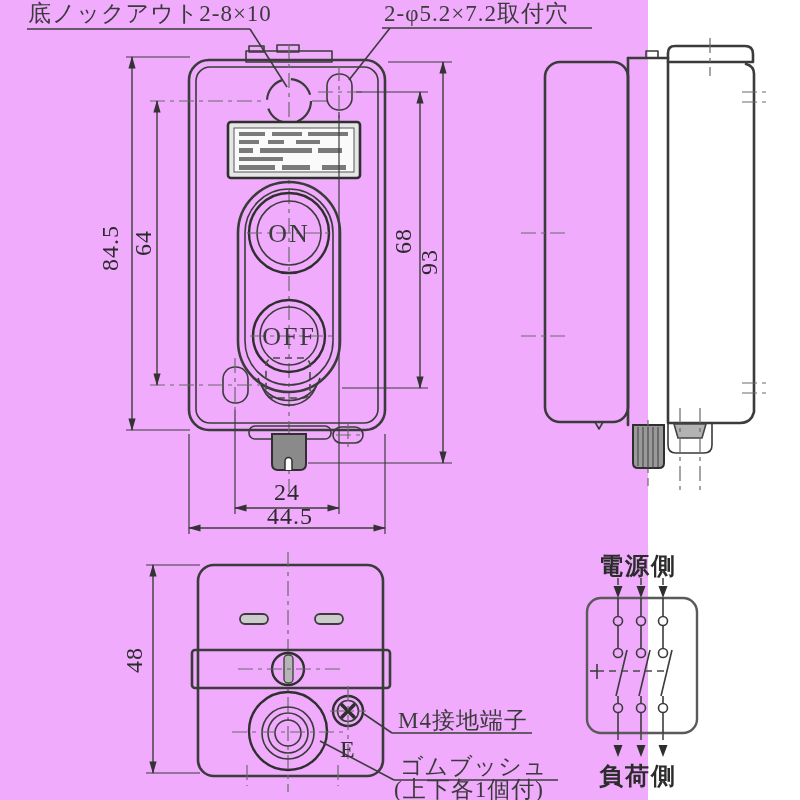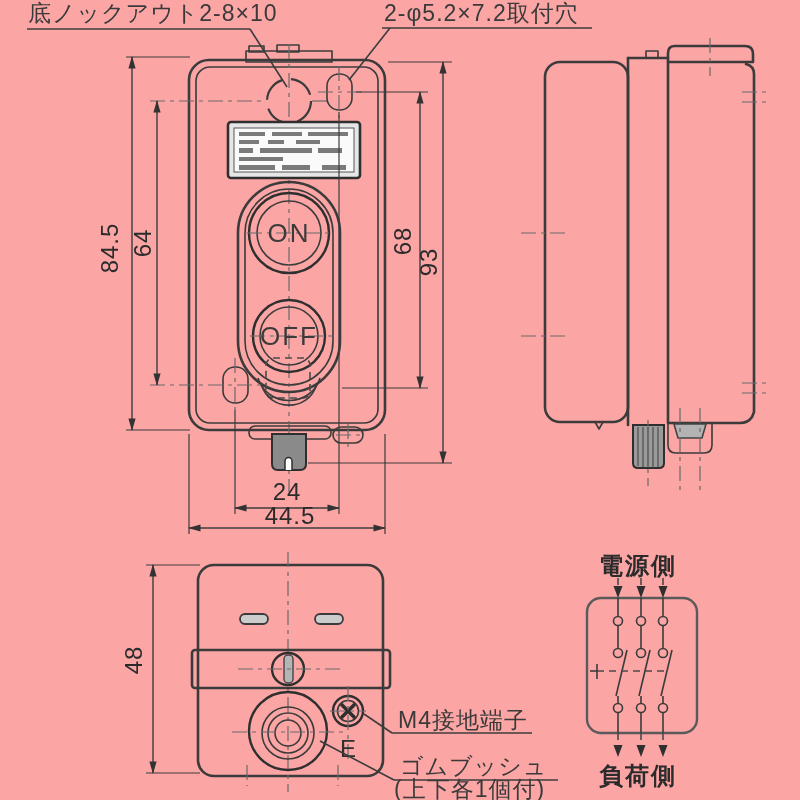--- a/index.html
+++ b/index.html
@@ -1,17 +1,17 @@
 <!DOCTYPE html>
 <html><head>
 <meta charset="utf-8">
 <style>
   html,body{margin:0;padding:0;background:#fff;}
-  .stage{width:800px;height:800px;position:relative;background:#fca5a5;
-         font-family:Liberation Sans, sans-serif;}
+  .stage{width:648px;height:800px;position:relative;background:#f0abfc;
+         font-family:Liberation Serif, serif;}
   svg{display:block;}
   text{fill:#2e2e2e;}
   .jp{font-size:23px;letter-spacing:1px;fill:#3a3a3a;font-weight:500;}
   .jp-bold{font-size:24px;letter-spacing:2px;fill:#2b2b2b;font-weight:700;}
   .dim{font-size:24px;fill:#2b2b2b;letter-spacing:1px;}
   .btn{font-size:26px;letter-spacing:2px;fill:#3b3b3b;}
   .outline{fill:none;stroke:#3b3b3b;stroke-width:2.6;stroke-linejoin:round;stroke-linecap:round;}
   .thin{fill:none;stroke:#3b3b3b;stroke-width:1.6;stroke-linejoin:round;}
   .dimline{stroke:#3c3c3c;stroke-width:1.4;fill:none;}
   .ext{stroke:#3c3c3c;stroke-width:1.2;fill:none;}

